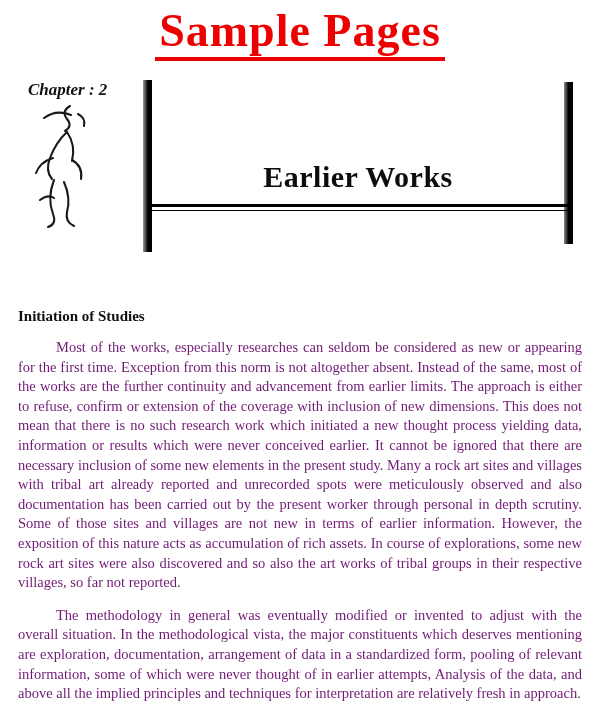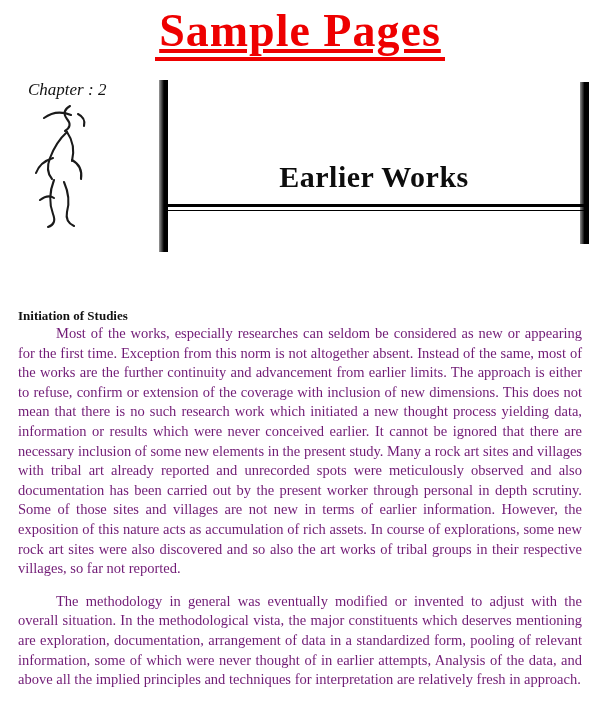--- a/index.html
+++ b/index.html
@@ -26,30 +26,29 @@
     text-align: center;
     font-weight: bold;
     font-size: 46px;
     letter-spacing: 1px;
   }
   .watermark span {
     display: inline-block;
     border-bottom: 4px solid currentColor;
     padding: 0 4px 2px 4px;
     line-height: 1.05;
-    text-decoration: underline;
   }
 
   
   .chapter {
     position: absolute;
     left: 28px;
     top: 80px;
     font-size: 17px;
-    font-weight: normal;
+    font-weight: bold;
     font-style: italic;
   }
 
   
   .rockart {
     position: absolute;
     left: 22px;
     top: 100px;
     width: 95px;
     height: 135px;
@@ -61,21 +60,20 @@
     stroke-linecap: round;
   }
 
   
   .headerband {
     position: absolute;
     left: 143px;
     top: 80px;
     width: 430px;
     height: 172px;
-    margin-left: 16px;
   }
   .vbar {
     position: absolute;
     width: 9px;
     background: linear-gradient(90deg, #9a9a9a 0%, #000000 55%);
   }
   .vbar.left  { left: 0;  top: 0;   height: 172px; }
   .vbar.right { right: 0; top: 2px; height: 162px;
                 background: linear-gradient(90deg, #8d8d8d 0%, #000000 50%); }
   .htitle {
@@ -99,22 +97,23 @@
   }
 
   
   .bodytext {
     position: absolute;
     left: 18px;
     top: 308px;
     width: 564px;
   }
   .shead {
-    font-size: 13px;
+    font-size: 15px;
     font-weight: bold;
+    margin-bottom: 13px;
   }
   .bodytext p {
     margin: 0 0 13px 0;
     font-size: 14.5px;
     line-height: 19.6px;
     text-align: justify;
     text-indent: 38px;
     color: #701a75;
   }
 </style>

